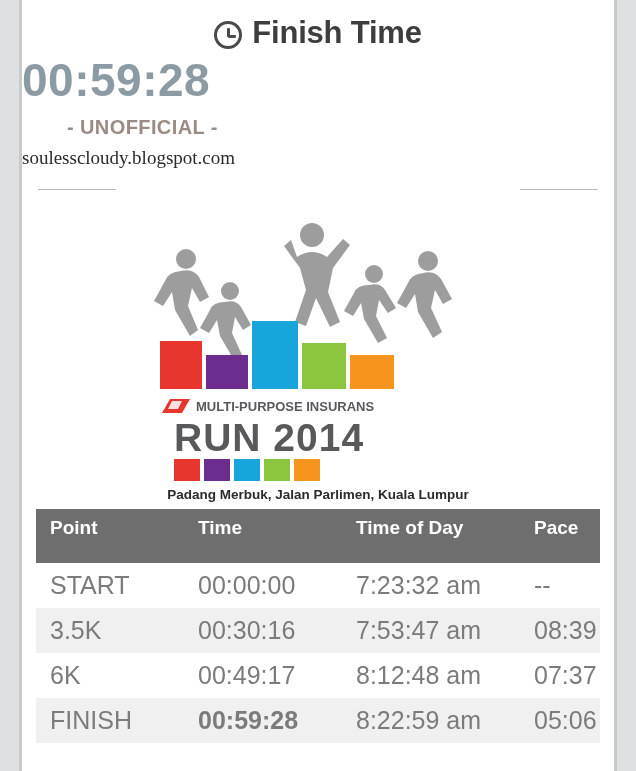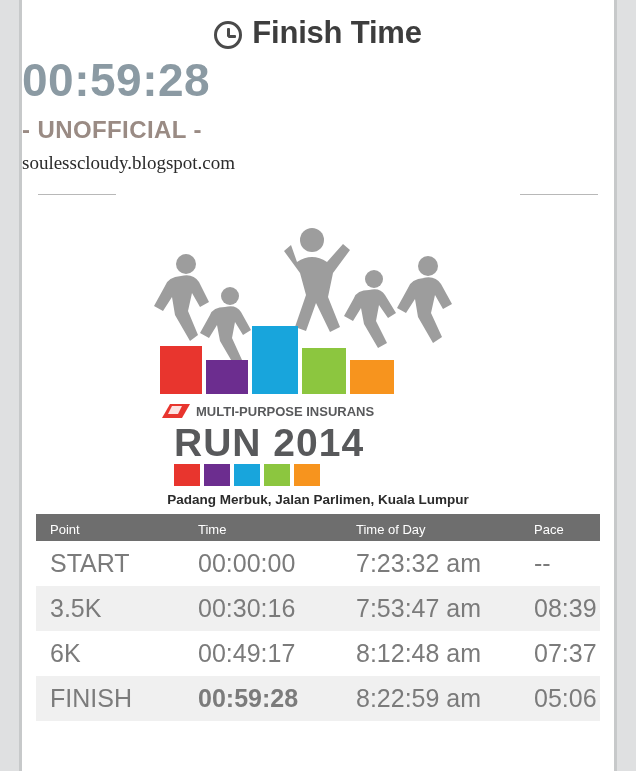--- a/index.html
+++ b/index.html
@@ -95,25 +95,26 @@
   }
   .big-time {
     font-size: 46px;
     font-weight: bold;
     color: #8b9aa3;
     margin-top: 6px;
     letter-spacing: 0.5px;
     line-height: 1.05;
   }
   .unofficial {
-    font-size: 24px;
+    font-size: 20px;
     font-weight: bold;
     color: #9a8b84;
     margin-top: 12px;
     letter-spacing: 0.4px;
+    margin-left: 45px;
   }
   .blogurl {
     font-family: "Liberation Serif", serif;
     font-size: 19px;
     color: #2b2b2b;
     margin-top: 8px;
   }
   .rules {
     position: relative;
     height: 14px;
@@ -144,24 +145,24 @@
   
   .splits {
     width: 564px;
     margin: 6px auto 0 auto;
     border-collapse: collapse;
     font-size: 21px;
   }
   .splits thead th {
     background: #6e6e6e;
     color: #ffffff;
-    font-weight: normal;
+    font-weight: bold;
     text-align: left;
-    padding: 8px 0 4px 14px;
-    font-size: 13px;
+    padding: 8px 0 24px 14px;
+    font-size: 19px;
   }
   .splits tbody td {
     padding: 8px 0 8px 14px;
     color: #7b7b7b;
     font-size: 25px;
     vertical-align: middle;
   }
   .splits tbody tr.odd td { background: #ffffff; }
   .splits tbody tr.even td { background: #f0f0f0; }
   .col-point { width: 148px; }

